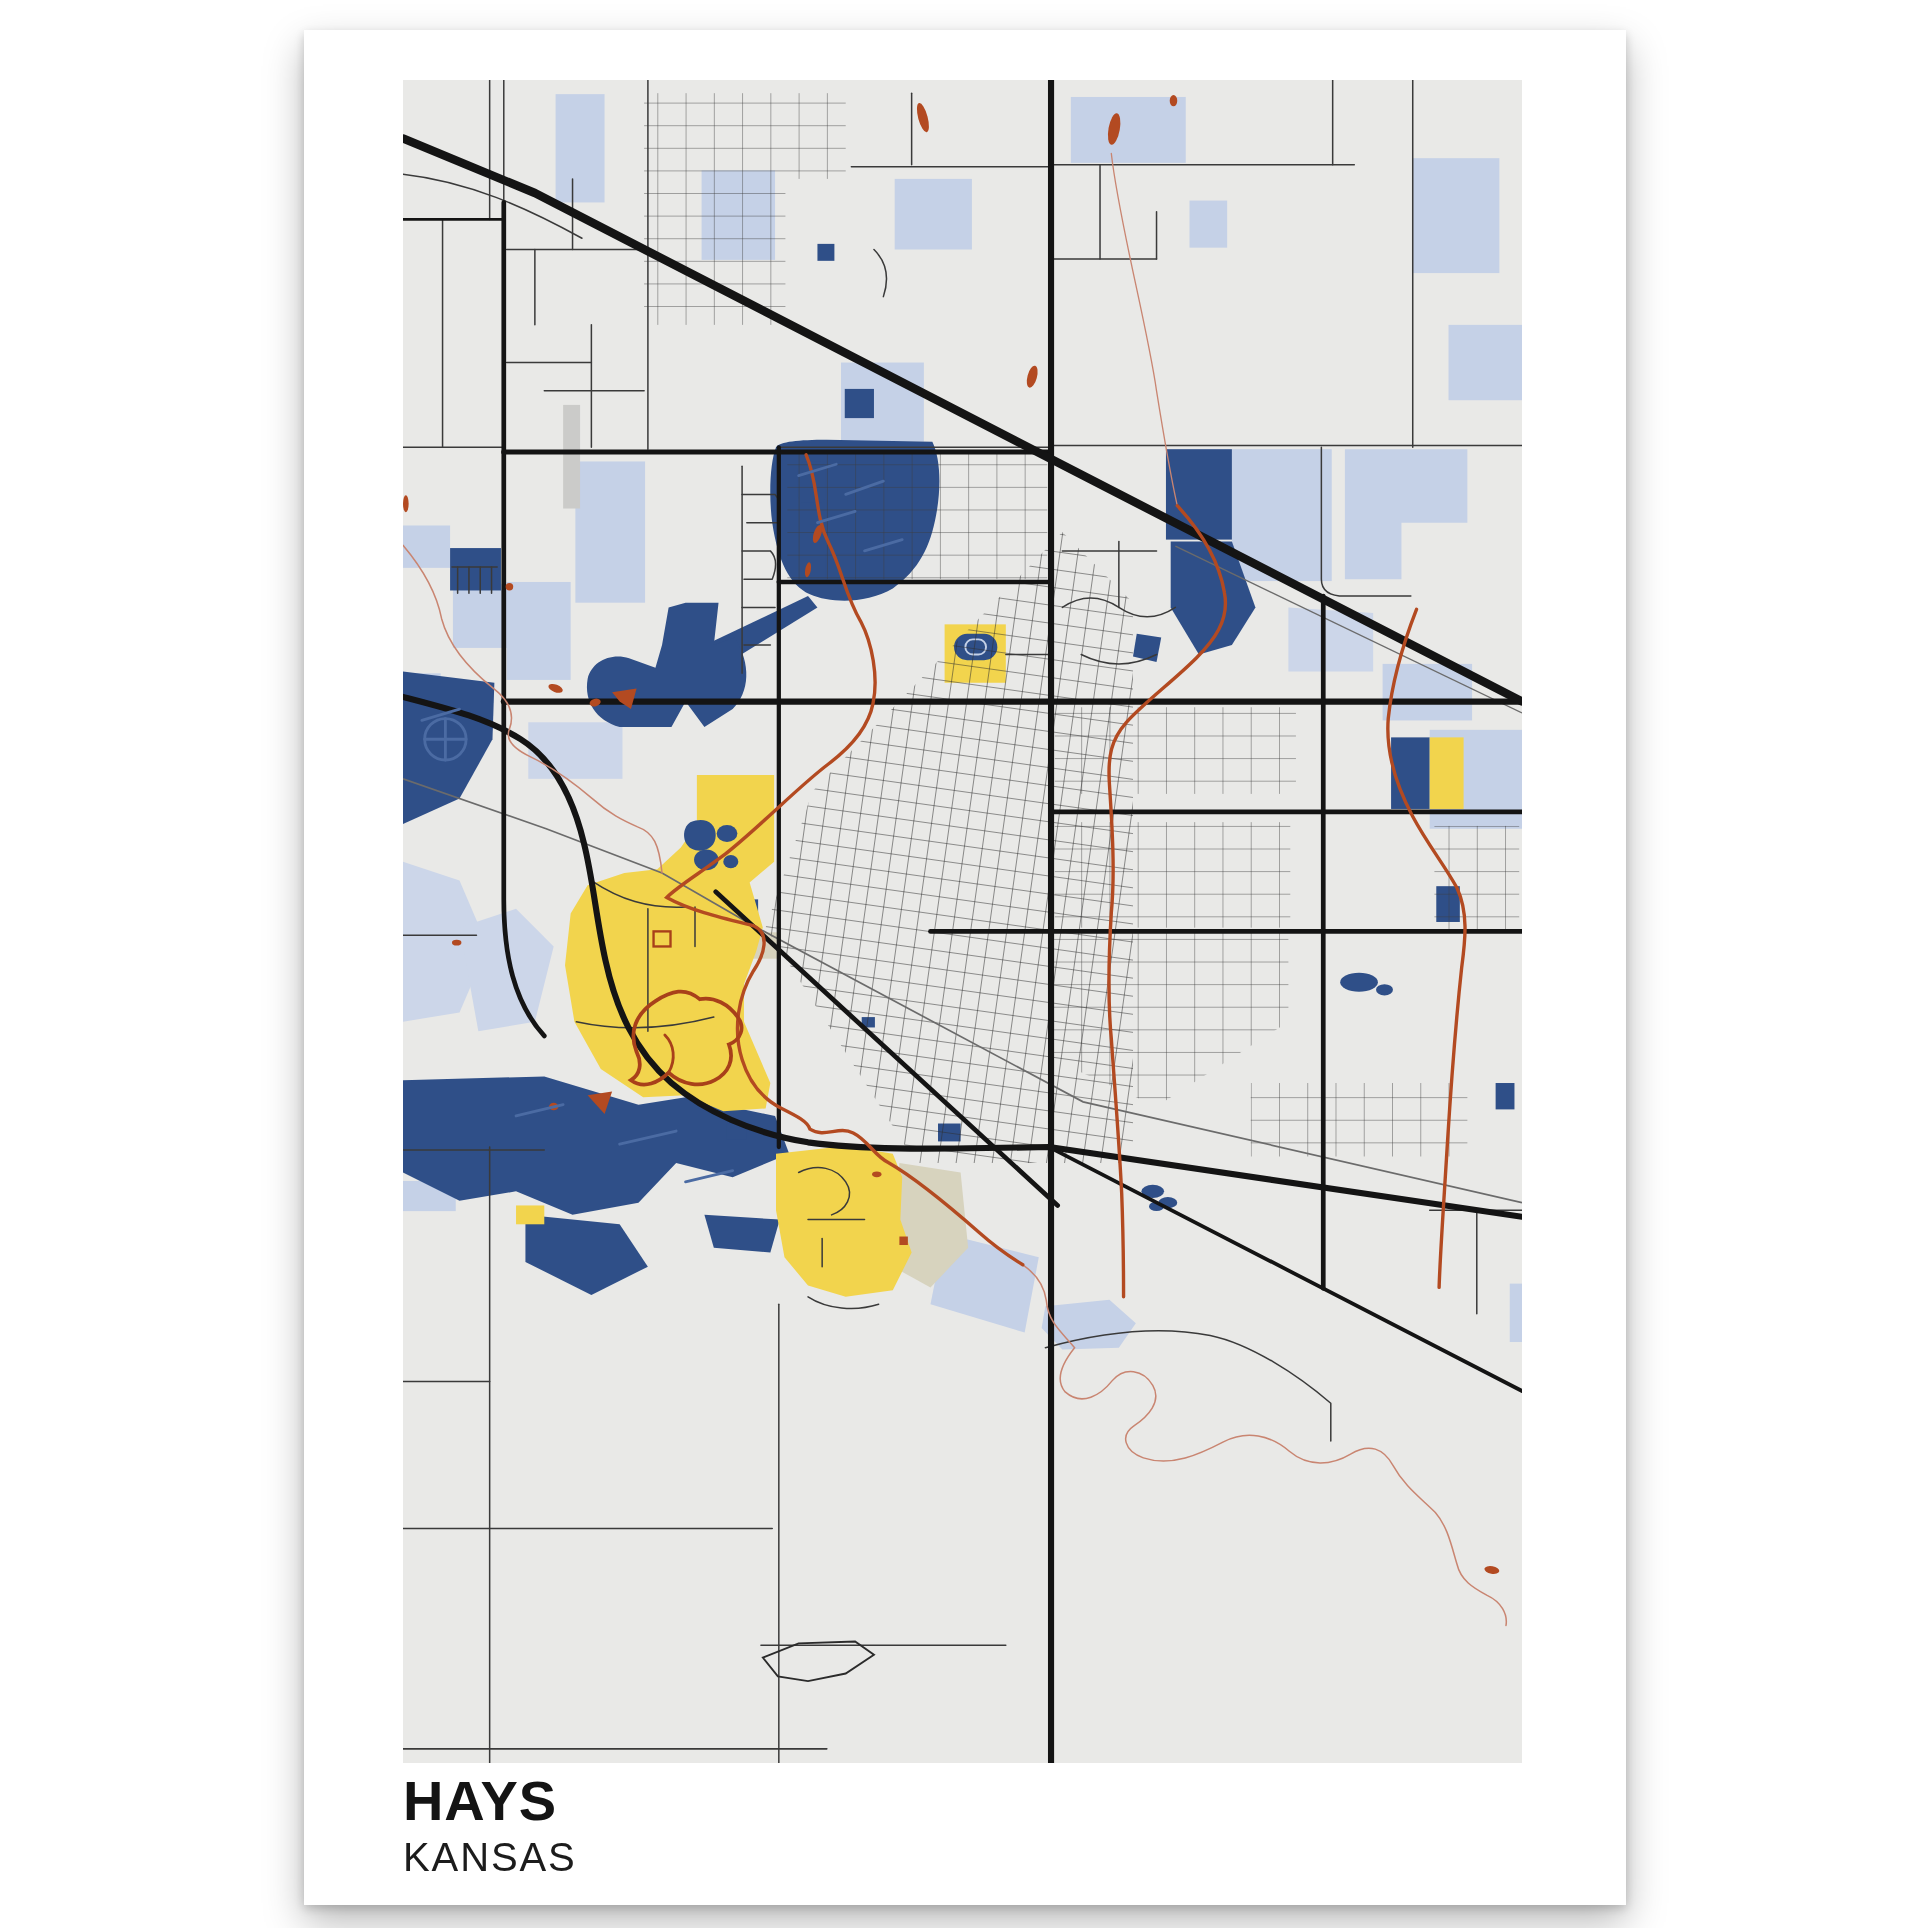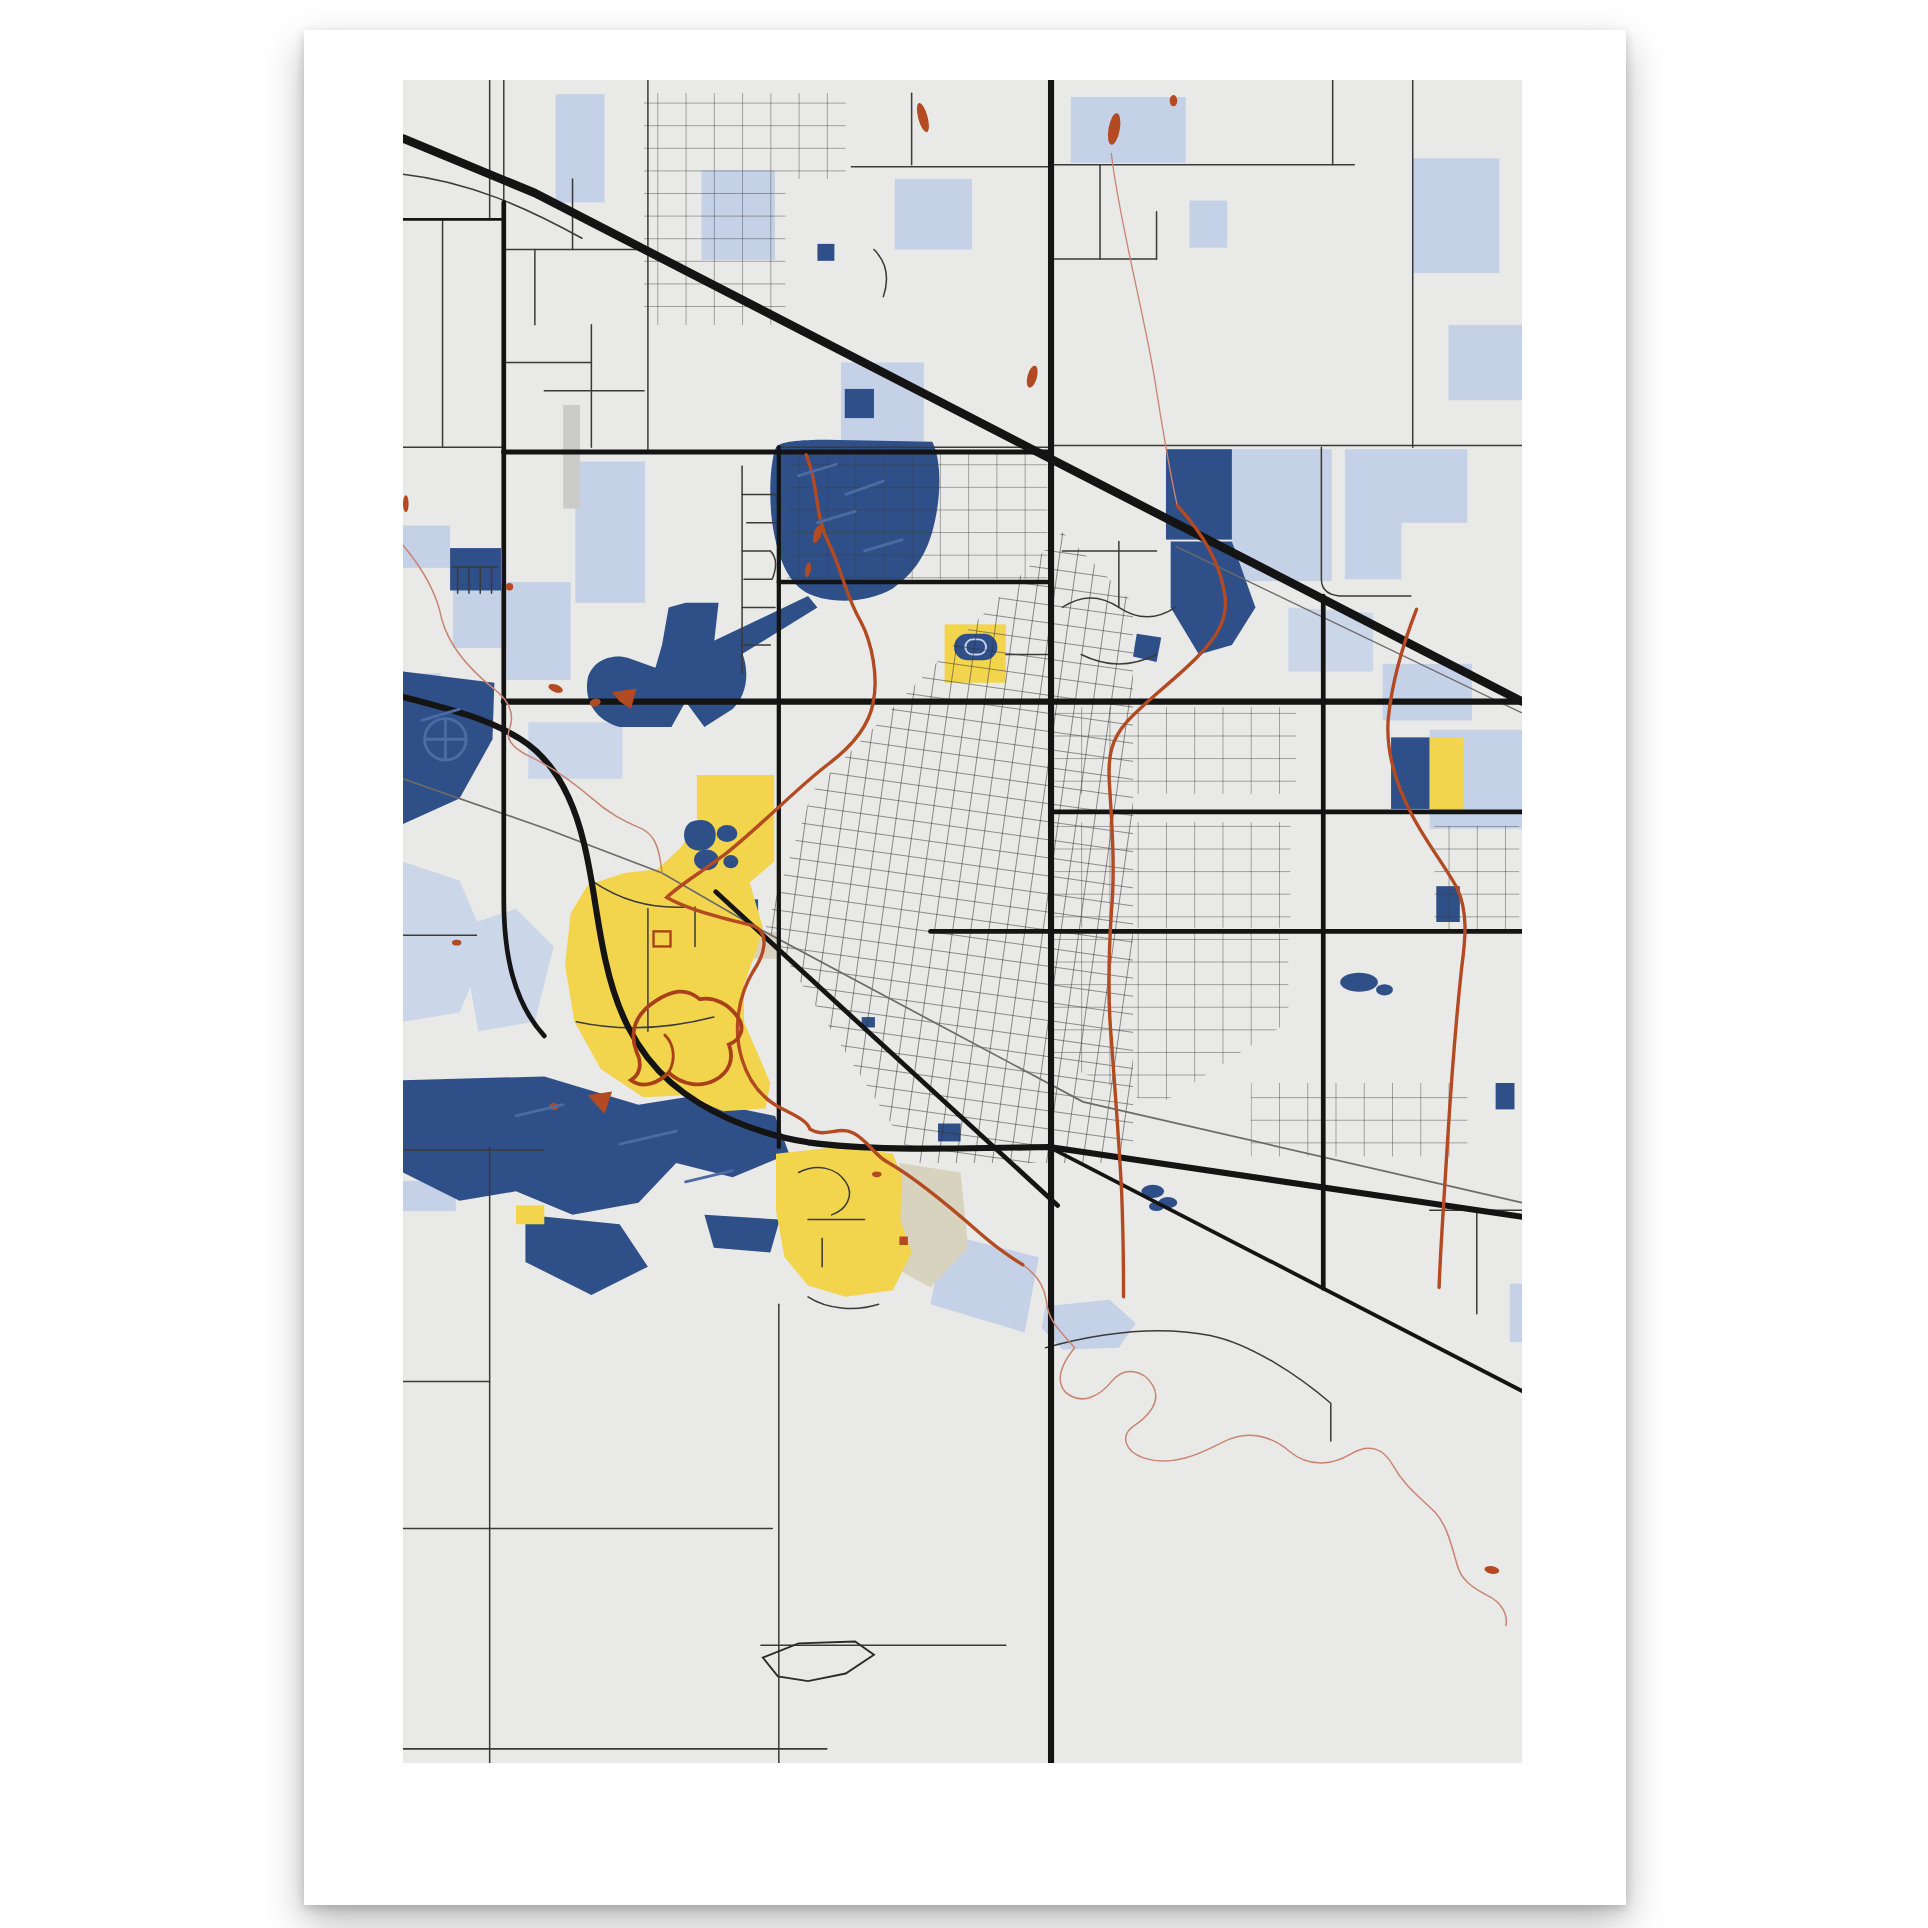--- a/index.html
+++ b/index.html
@@ -265,16 +265,20 @@
             <path d="M20,680 L60,668"></path>
             <path d="M120,1100 L170,1088"></path>
           <path d="M230,1130 L290,1116"></path>
             <path d="M300,1170 L350,1158"></path>
           <circle cx="45" cy="700" r="22" fill="none"></circle>
             <path d="M23,700 H67 M45,678 V722"></path>
         </g>
       </svg>
     </div>
 
+    <div class="title-wrap">
+      <h1>HAYS</h1>
+      <h2>KANSAS</h2>
+    </div>
 
   </div>
 </div>
 
 
 </body></html>

